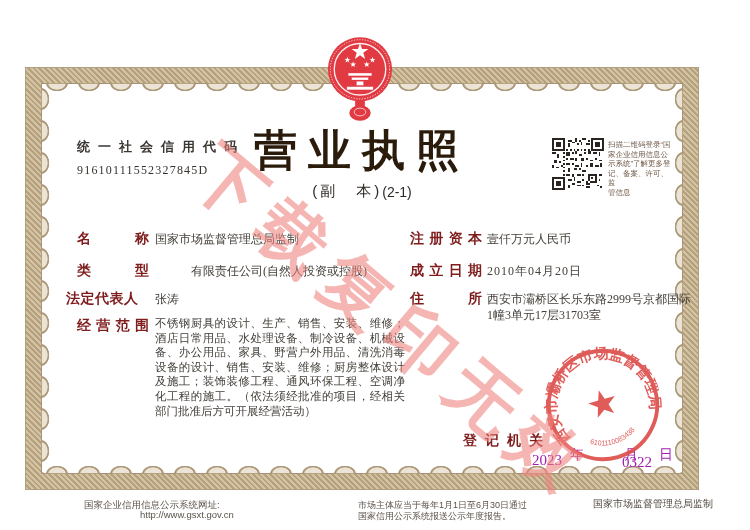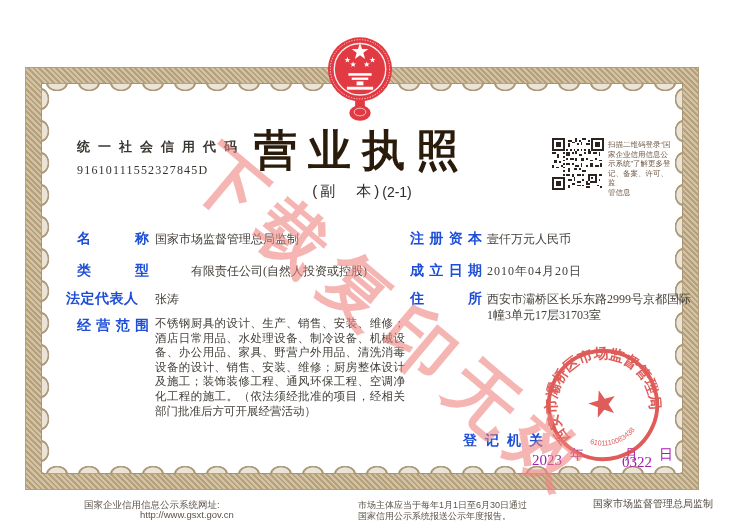--- a/index.html
+++ b/index.html
@@ -42,21 +42,21 @@
            letter-spacing:11px; color:#2b1b0b; font-family:"DejaVu Serif", serif; z-index:2; white-space:nowrap; }
   .subtitle { left:248px; top:182px; width:228px; text-align:center; color:#2e2a26;
               font-size:15px; letter-spacing:3px; z-index:2; white-space:nowrap; }
   .subtitle .copy-num { font-size:14px; letter-spacing:0; vertical-align:-1px; }
 
   .qr { left:552px; top:138px; width:52px; height:52px; z-index:2; }
   .qr-caption { left:608px; top:140px; width:64px; font-size:7.5px; line-height:9.6px;
                 color:#6d5645; white-space:pre-line; z-index:2; }
 
   
-  .lbl { position:absolute; width:72px; font-size:14px; font-weight:bold; color:#1d4ed8;
+  .lbl { position:absolute; width:72px; font-size:14px; font-weight:bold; color:#7f1d1d;
          text-align:justify; text-align-last:justify; z-index:2; }
   .val { position:absolute; font-size:12px; color:#45403a; z-index:2;
          font-family:"Liberation Serif", serif; }
   .val.sm { font-size:11.5px; line-height:14.6px; text-align:justify; }
 
   .wm { left:232px; top:126px; font-size:70px; font-weight:bold; letter-spacing:13px;
         color:#ef837d; opacity:.58; transform:rotate(40deg); transform-origin:0 0;
         font-family:"DejaVu Serif", serif; white-space:nowrap; z-index:6; pointer-events:none; }
 
   

